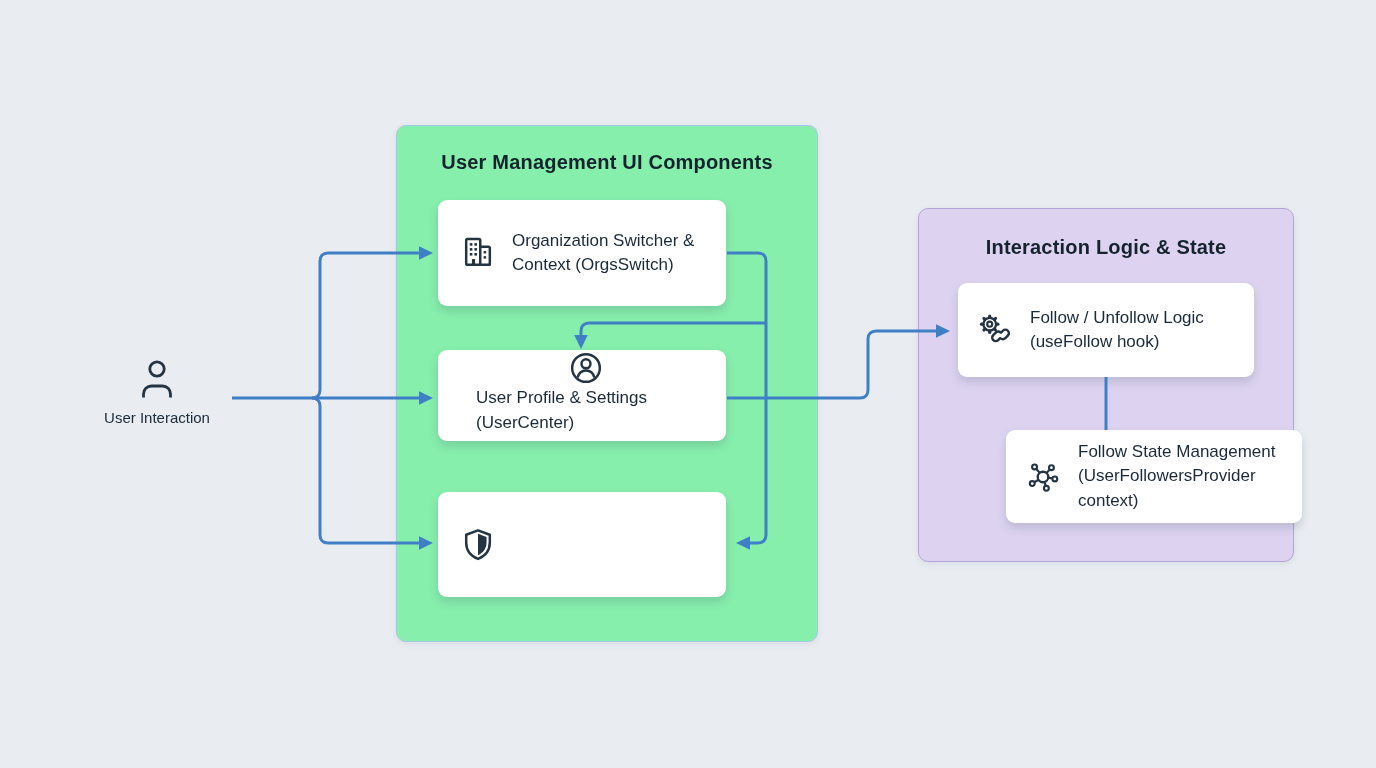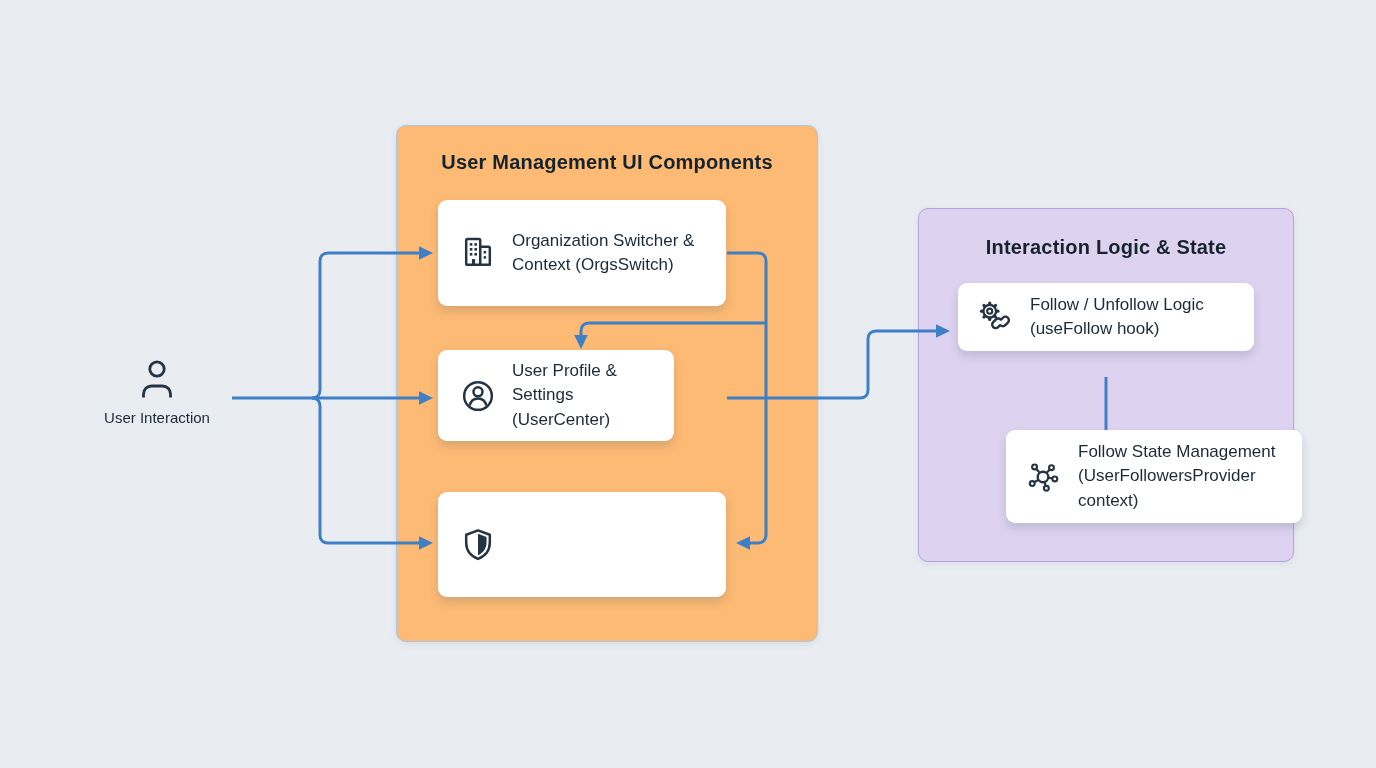--- a/index.html
+++ b/index.html
@@ -5,21 +5,21 @@
   html,body{margin:0;padding:0;}
   body{
     width:1376px;height:768px;position:relative;overflow:hidden;
     background:#e9edf2;
     font-family:"Liberation Sans", sans-serif;
     color:#1b2a38;
   }
   .panel{position:absolute;border-radius:10px;}
   .panel.ui{
     left:396px;top:125px;width:420px;height:515px;
-    background:#fdba74;border:1px solid #a8c8e8;
+    background:#86efac;border:1px solid #a8c8e8;
     box-shadow:0 2px 6px rgba(70,90,110,0.10);
   }
   .panel.logic{
     left:918px;top:208px;width:374px;height:352px;
     background:#ddd3f0;border:1px solid #b5a4da;
     box-shadow:0 2px 6px rgba(70,90,110,0.10);
   }
   .panel-title{
     position:absolute;left:0;right:0;text-align:center;
     font-size:20px;font-weight:600;color:#15232e;letter-spacing:.2px;
@@ -29,24 +29,24 @@
   .card{
     position:absolute;background:#ffffff;border-radius:9px;
     box-shadow:0 5px 10px rgba(60,80,100,0.20);
     display:flex;align-items:center;box-sizing:border-box;
   }
   .card .icon{flex:0 0 auto;display:flex;align-items:center;justify-content:center;}
   .card .txt{margin-left:16px;font-size:17px;line-height:24.5px;font-weight:500;color:#1b2a38;}
   .card .txt .t, .card .txt .s{display:inline;}
   
   .card.c1{left:438px;top:200px;width:288px;height:106px;padding-left:22px;padding-right:14px;}
-  .card.c2{left:438px;top:350px;width:236px;height:91px;padding-left:22px;padding-right:14px;}
+  .card.c2{left:438px;top:350px;width:288px;height:91px;padding-left:22px;padding-right:14px;flex-direction:column;}
   .card.c3{left:438px;top:492px;width:288px;height:105px;padding-left:22px;padding-right:14px;}
   
-  .card.c4{left:958px;top:283px;width:296px;height:68px;padding-left:18px;padding-right:28px;}
+  .card.c4{left:958px;top:283px;width:296px;height:94px;padding-left:18px;padding-right:28px;}
   .card.c5{left:958px;top:430px;width:296px;height:93px;padding-left:18px;padding-right:12px;margin-left:48px;}
   .actor{position:absolute;left:70px;top:358px;width:174px;text-align:center;}
   .actor .icon{display:inline-block;}
   .actor .lbl{margin-top:5px;font-size:15px;font-weight:500;color:#1b2a38;}
   svg.overlay{position:absolute;left:0;top:0;pointer-events:none;z-index:4;}
   .icon svg{display:block;}
 </style>
 </head>
 <body>
 

